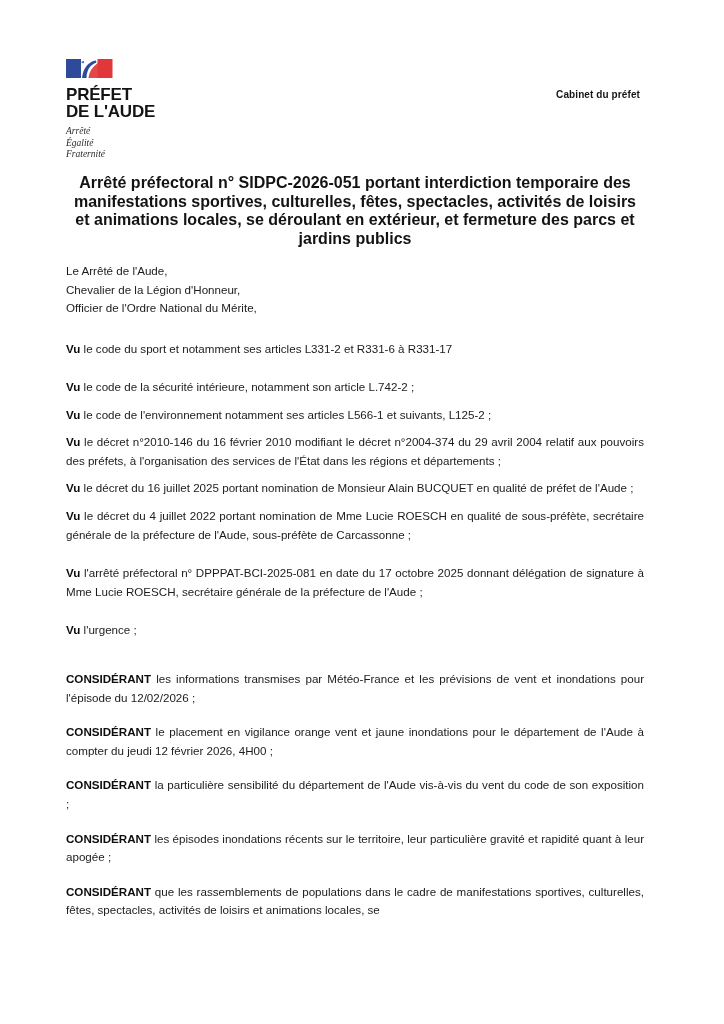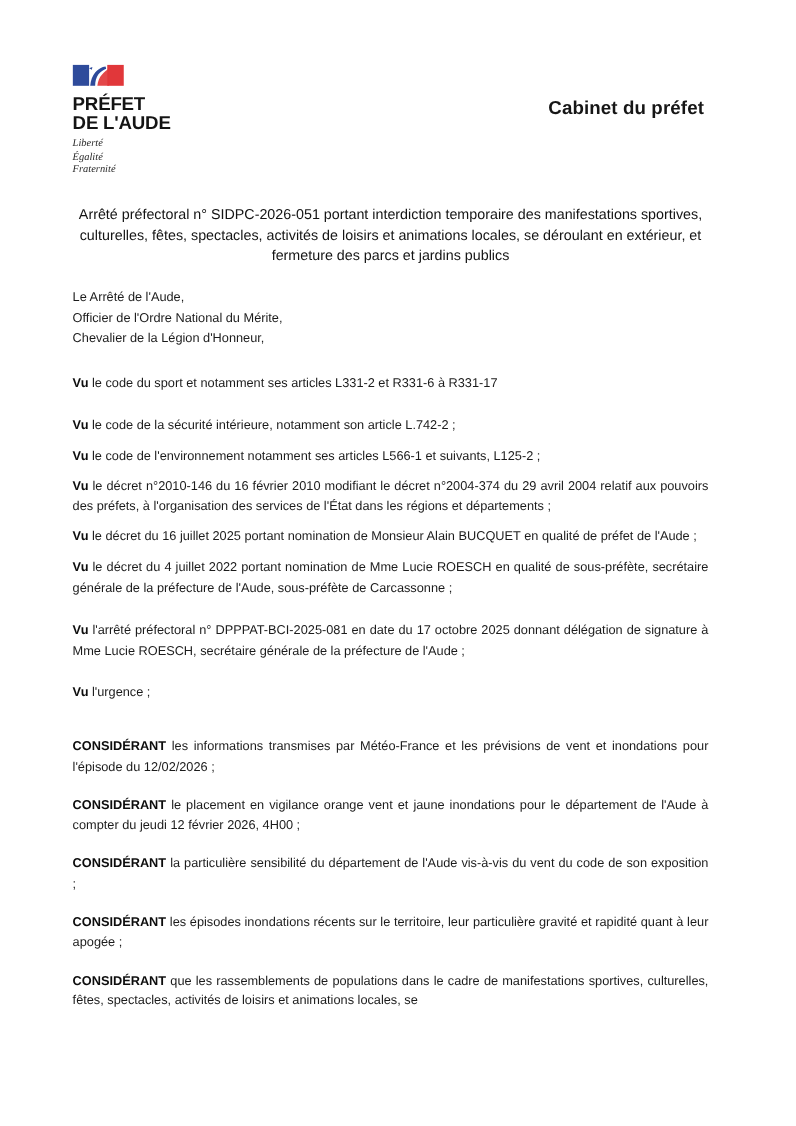--- a/index.html
+++ b/index.html
@@ -59,36 +59,36 @@
     font-size: 9.5px;
     line-height: 11.5px;
     color: #2b2b2b;
   }
   .devise div { white-space: nowrap; }
 
   .cabinet {
     position: absolute;
     right: 84px;
     top: 31px;
-    font-size: 17px;
+    font-size: 10px;
     font-weight: bold;
     color: #161616;
     letter-spacing: 0.1px;
     white-space: nowrap;
   }
 
   
   .doc-title {
     position: absolute;
-    top: 186px;
+    top: 174px;
     left: 66px;
     width: 578px;
     text-align: center;
-    font-size: 13px;
-    font-weight: normal;
+    font-size: 16px;
+    font-weight: bold;
     line-height: 18.5px;
     color: #131313;
   }
 
   
   .body-area {
     position: absolute;
     top: 262px;
     left: 66px;
     width: 578px;
@@ -132,37 +132,37 @@
         <rect x="63" y="2" width="30" height="38" fill="#e1373a"></rect>
         <path d="M32 40 C33 30 36 22 41 16 C45 11 50 8 55 6 L60 5 L61 9 C56 11 51 14 47 19 C43 25 41 32 41 40 Z" fill="#2e4b9b"></path>
         <path d="M45 40 C46 31 49 24 54 19 C58 14 62 11 66 9 L66 40 Z" fill="#e1373a" opacity="0.92"></path>
         <path d="M30 8 L36 6 L35 11 Z" fill="#2e4b9b"></path>
         <rect x="30" y="2" width="33" height="38" fill="#ffffff" opacity="0"></rect>
       </svg>
 
       <div class="prefet-name"><span>PRÉFET</span><br><span>DE L'AUDE</span></div>
 
       <div class="devise">
-        <div>Liberté</div>
+        <div>Arrêté</div>
         <div>Égalité</div>
         <div>Fraternité</div>
       </div>
     </div>
 
     <div class="cabinet">Cabinet du préfet</div>
   </div>
 
   <div class="doc-title">Arrêté préfectoral n° SIDPC-2026-051 portant interdiction temporaire des manifestations sportives, culturelles, fêtes, spectacles, activités de loisirs et animations locales, se déroulant en extérieur, et fermeture des parcs et jardins publics</div>
 
   <div class="body-area">
 
     <div class="salutation">
       <div>Le Arrêté de l'Aude,</div>
+      <div>Chevalier de la Légion d'Honneur,</div>
       <div>Officier de l'Ordre National du Mérite,</div>
-      <div>Chevalier de la Légion d'Honneur,</div>
     </div>
 
     <div class="clause-group">
 
       <p class="clause loose"><span class="kw">Vu</span><span> le code du sport et notamment ses articles L331-2 et R331-6 à R331-17</span></p>
 
 
       <p class="clause tight"><span class="kw">Vu</span><span> le code de la sécurité intérieure, notamment son article L.742-2 ;</span></p>
 
       <p class="clause tight"><span class="kw">Vu</span><span> le code de l'environnement notamment ses articles L566-1 et suivants, L125-2 ;</span></p>

